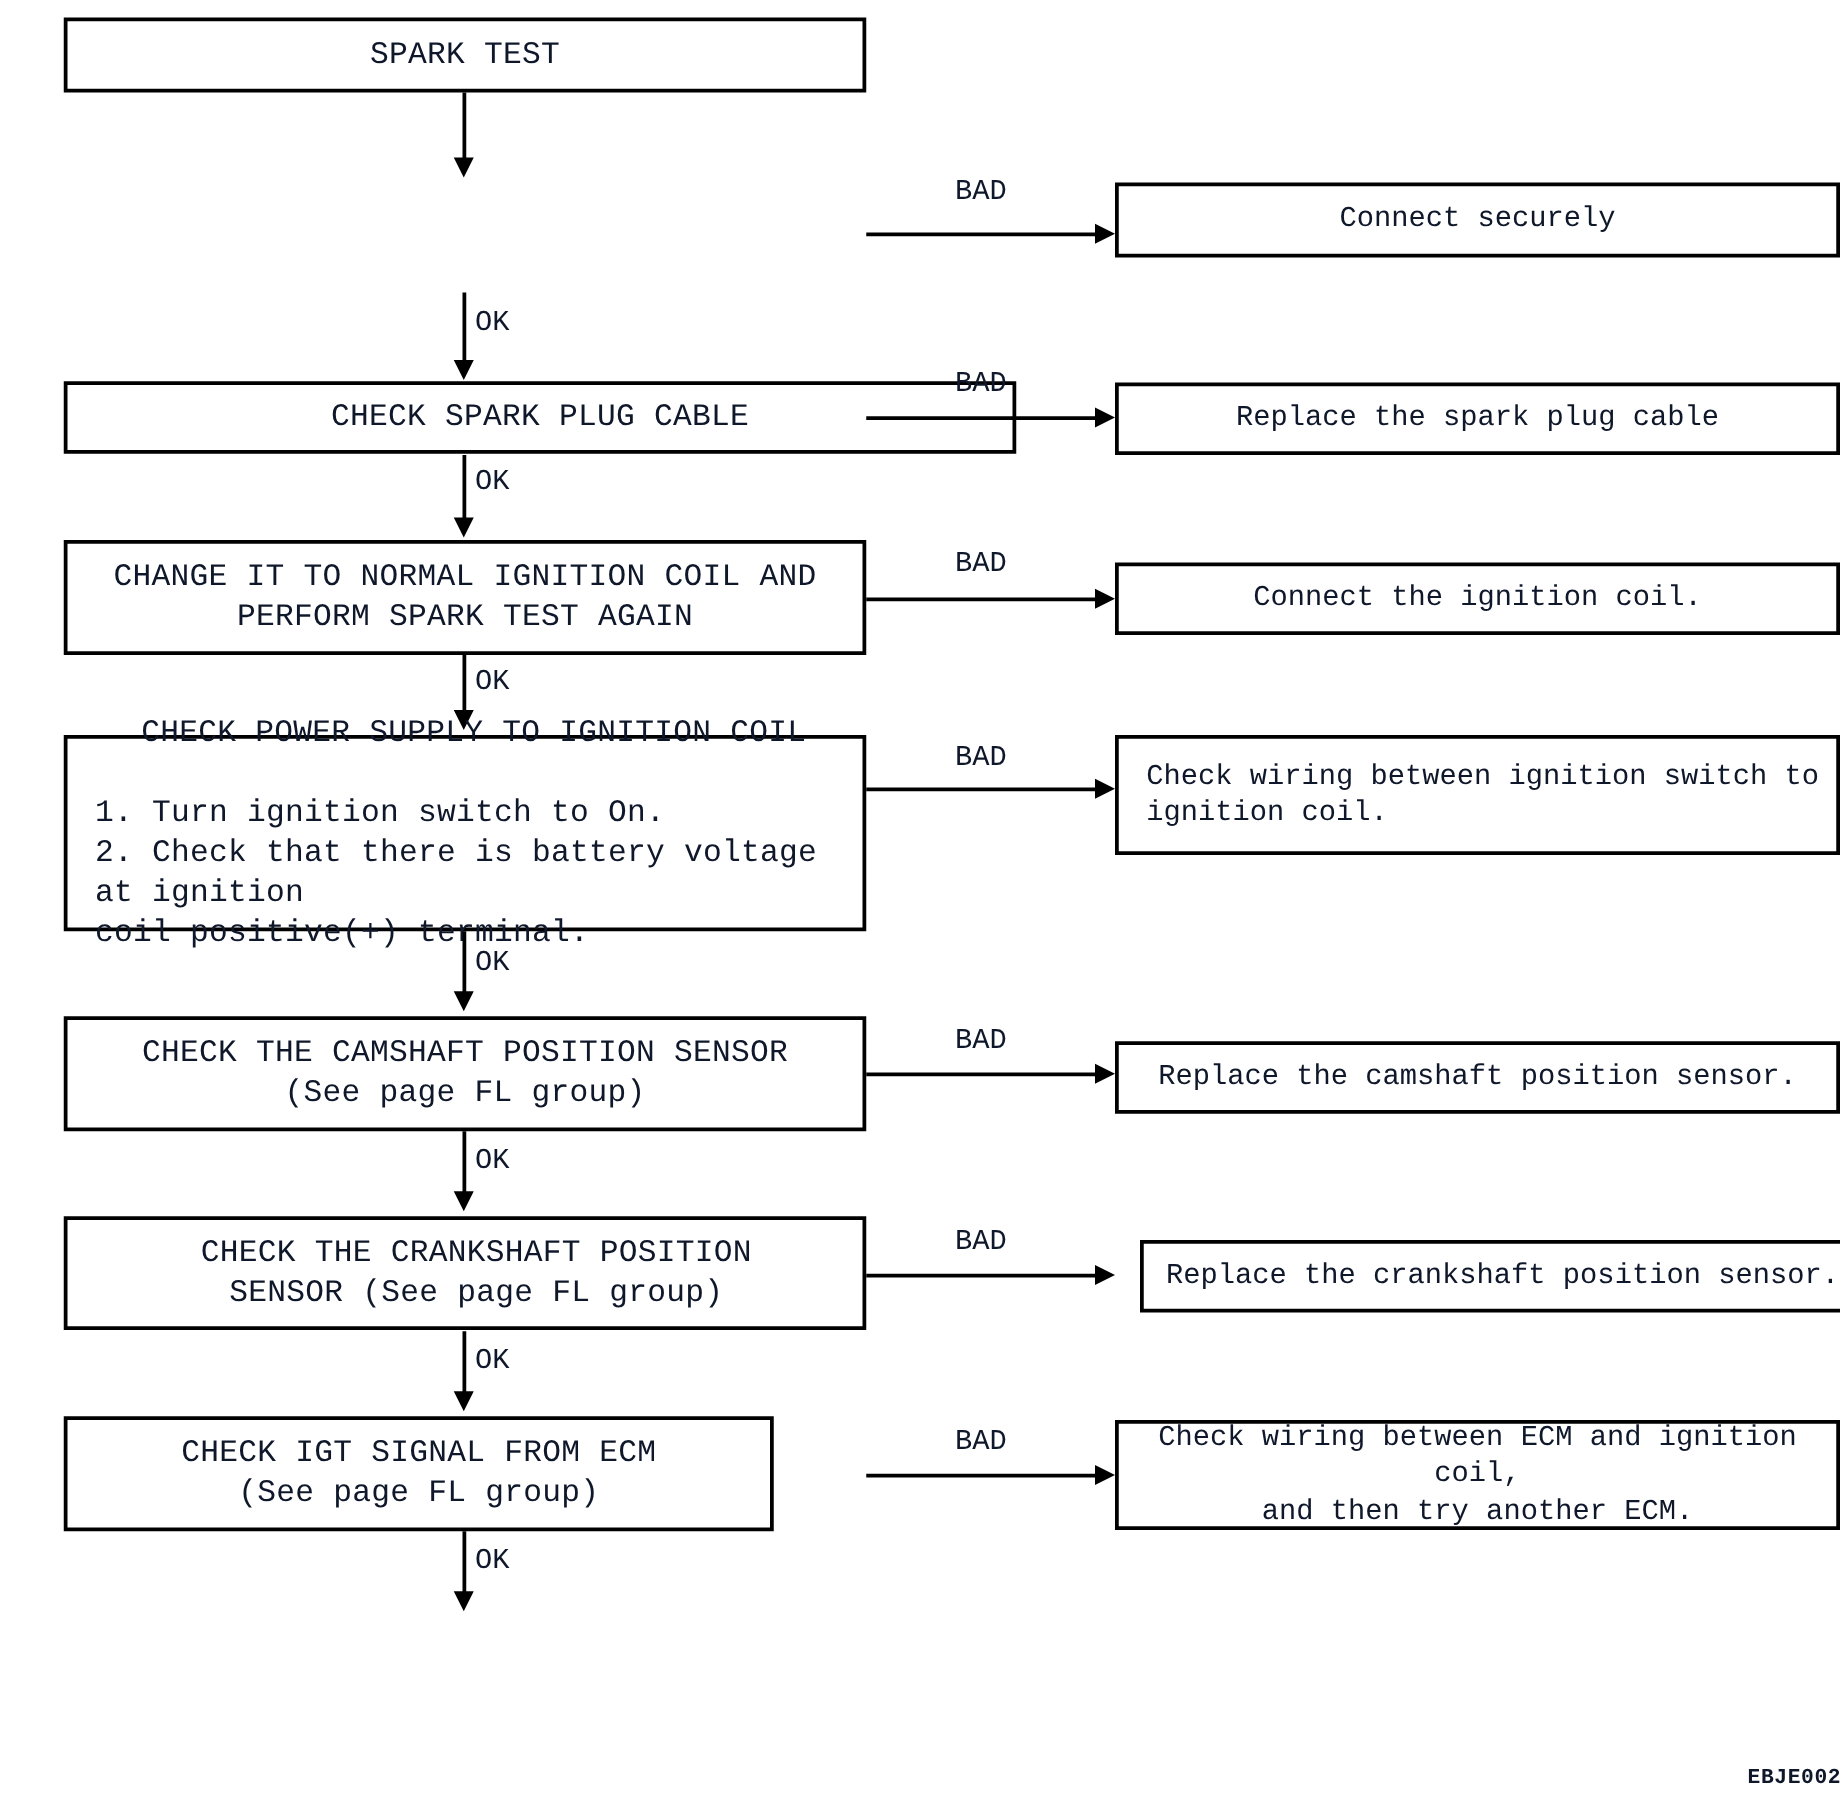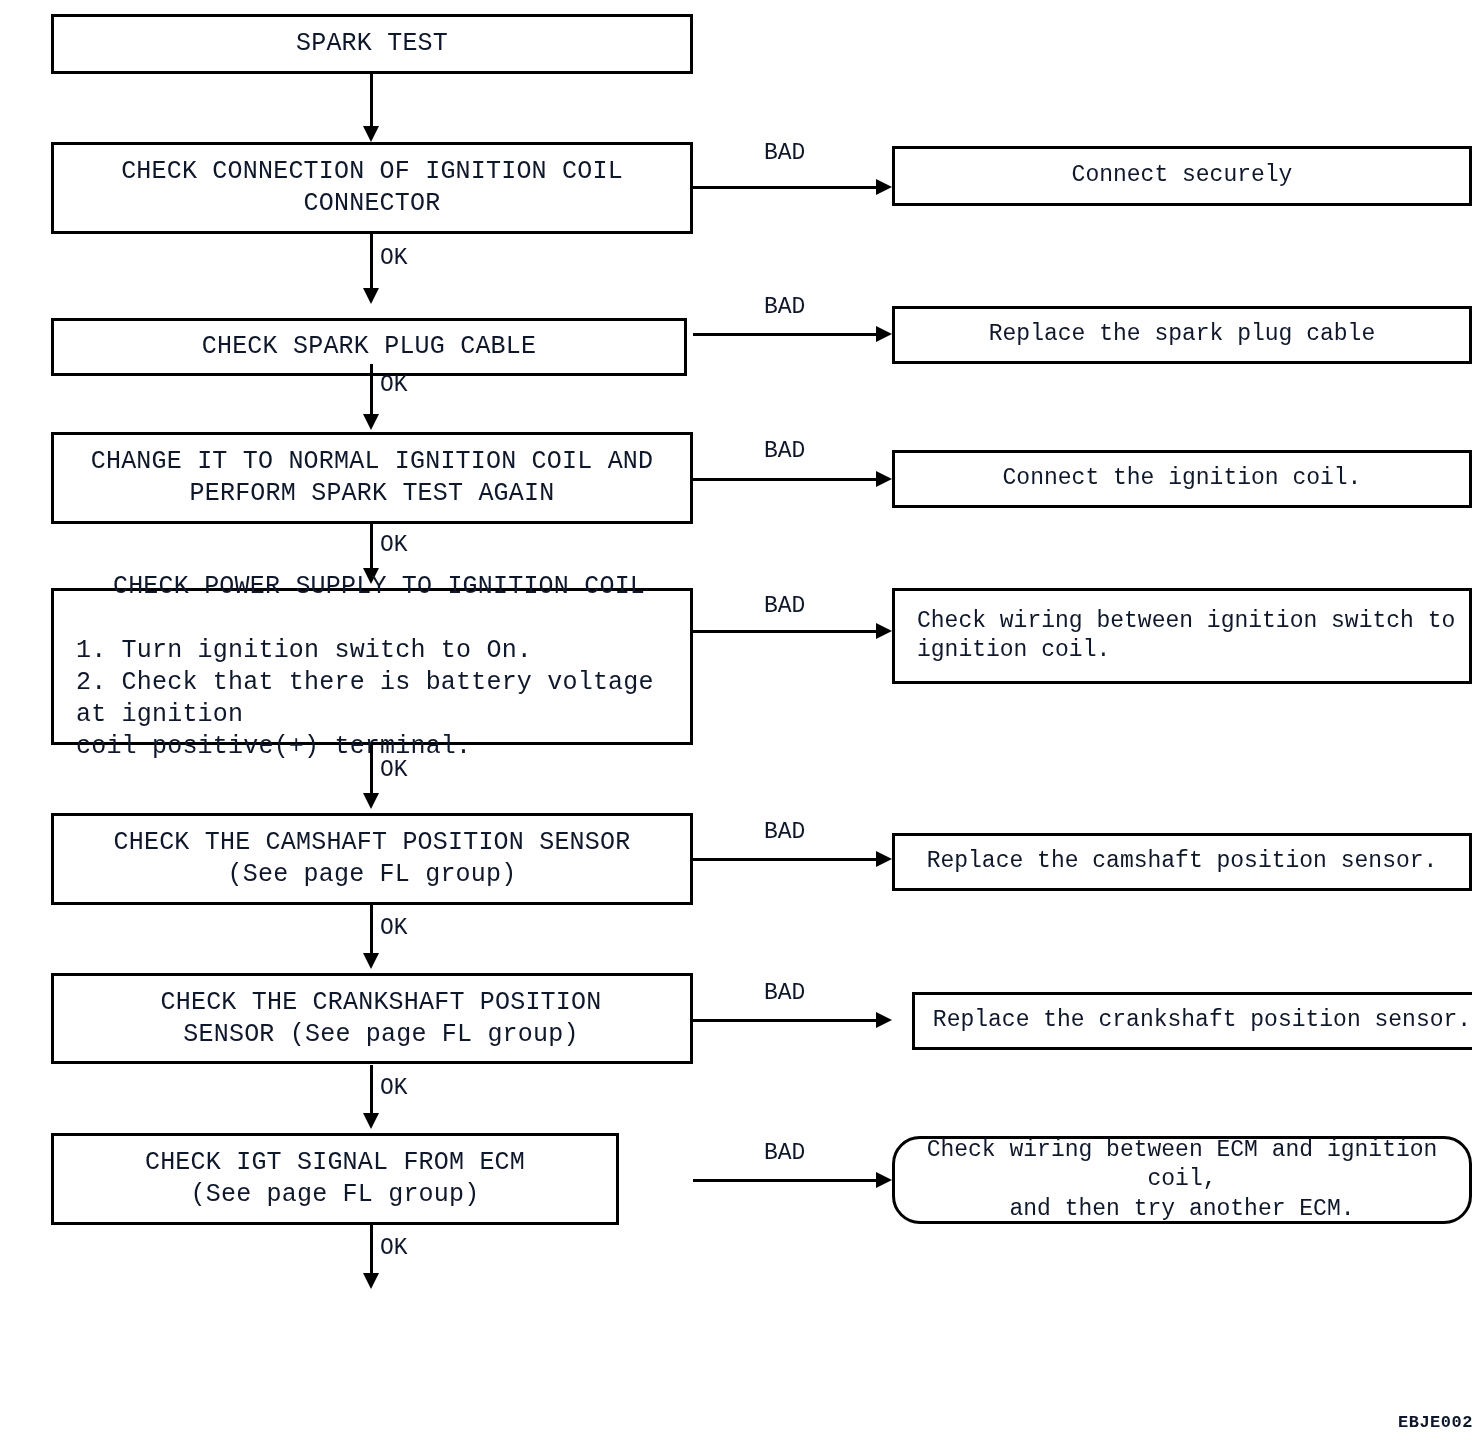--- a/index.html
+++ b/index.html
@@ -105,35 +105,31 @@
 
 <div id="page">
 
   <div class="node left" style="left:15px; top:14px; width:642px; height:60px;">
     <span class="txt">SPARK TEST</span>
   </div>
 
   <div class="vline" style="left:334px; top:74px; height:58px;"></div>
   <div class="arrow-down" style="left:327px; top:126px;"></div>
 
-  <div class="node left" style="left:15px; top:142px; width:642px; height:92px;">
-    <span class="txt">CHECK CONNECTION OF IGNITION COIL
-CONNECTOR</span>
-  </div>
   <div class="hline" style="left:657px; top:186px; width:185px;"></div>
   <div class="arrow-right" style="left:840px; top:179px;"></div>
   <div class="edge-label" style="left:728px; top:142px;">BAD</div>
   <div class="node right" style="left:856px; top:146px; width:580px; height:60px;">
     <span class="txt">Connect securely</span>
   </div>
   <div class="vline" style="left:334px; top:234px; height:58px;"></div>
   <div class="arrow-down" style="left:327px; top:288px;"></div>
   <div class="edge-label" style="left:344px; top:247px;">OK</div>
 
-  <div class="node left" style="left:15px; top:318px; width:636px; height:58px;">
+  <div class="node left" style="left:15px; top:305px; width:762px; height:58px;">
     <span class="txt">CHECK SPARK PLUG CABLE</span>
   </div>
   <div class="hline" style="left:657px; top:333px; width:185px;"></div>
   <div class="arrow-right" style="left:840px; top:326px;"></div>
   <div class="edge-label" style="left:728px; top:296px;">BAD</div>
   <div class="node right" style="left:856px; top:306px; width:580px; height:58px;">
     <span class="txt">Replace the spark plug cable</span>
   </div>
   <div class="vline" style="left:334px; top:364px; height:56px;"></div>
   <div class="arrow-down" style="left:327px; top:414px;"></div>
@@ -200,21 +196,21 @@
   <div class="arrow-down" style="left:327px; top:1113px;"></div>
   <div class="edge-label" style="left:344px; top:1077px;">OK</div>
 
   <div class="node left" style="left:15px; top:1133px; width:568px; height:92px;">
     <span class="txt">CHECK IGT SIGNAL FROM ECM
 (See page FL group)</span>
   </div>
   <div class="hline" style="left:657px; top:1179px; width:185px;"></div>
   <div class="arrow-right" style="left:840px; top:1172px;"></div>
   <div class="edge-label" style="left:728px; top:1142px;">BAD</div>
-  <div class="node right" style="left:856px; top:1136px; width:580px; height:88px;border-radius:28px;">
+  <div class="node right" style="left:856px; top:1136px; width:580px; height:88px;">
     <span class="txt">Check wiring between ECM and ignition coil,
 and then try another ECM.</span>
   </div>
   <div class="vline" style="left:334px; top:1225px; height:52px;"></div>
   <div class="arrow-down" style="left:327px; top:1273px;"></div>
   <div class="edge-label" style="left:344px; top:1237px;">OK</div>
 
 
   <div class="figure-id" style="left:1362px; top:1413px;">EBJE002A</div>
 

